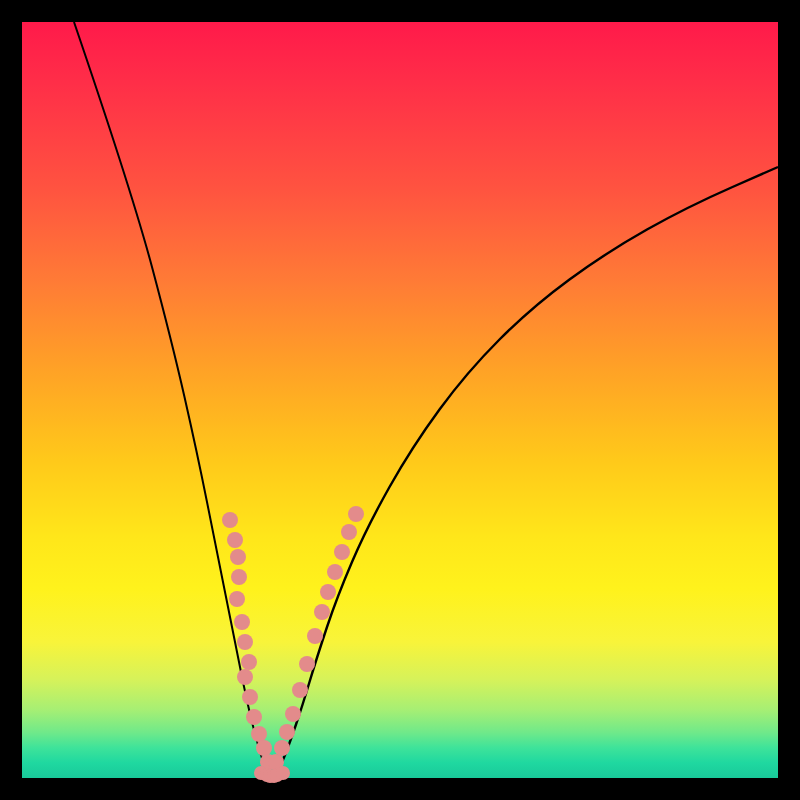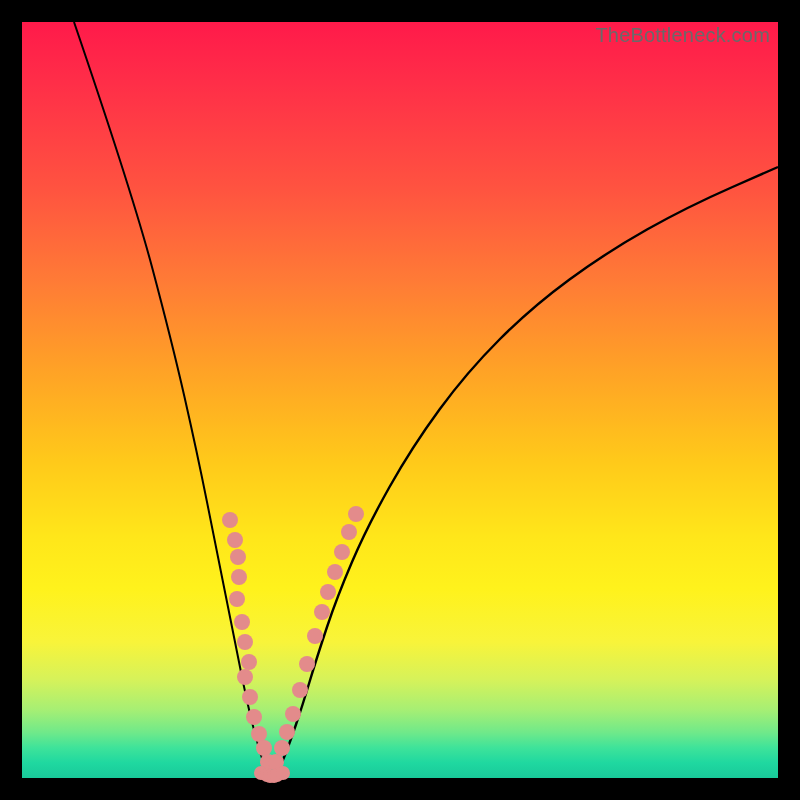--- a/index.html
+++ b/index.html
@@ -63,21 +63,20 @@
   }
   .marker {
     fill: #e38b8b;
     stroke: none;
   }
 </style>
 </head>
 <body>
 
 <div class="frame">
-  <div class="watermark">TheBottleneck.com</div>
   <svg class="plot" viewBox="0 0 756 756">
     <path id="left-curve" class="curve" d="M 52 0 Q 110 170 130 245 Q 150 320 162.5 375 Q 175 430 185 480 Q 195 530 203.5 572.5 Q 212 615 218.5 647.5 Q 225 680 230 700 Q 235 720 239 733 Q 243 746 246.5 750 Q 250 754 250 754"></path>
     <path id="right-curve" class="curve right" d="M 250 754 Q 258 746 263 733 Q 268 720 274 702.5 Q 280 685 287.5 660 Q 295 635 305 605 Q 315 575 330 540 Q 345 505 367.5 465 Q 390 425 417.5 387.5 Q 445 350 477.5 317.5 Q 510 285 547.5 257.5 Q 585 230 625 207.5 Q 665 185 710.5 165 Q 756 145 756 145"></path>
     <g id="markers-left">
         <circle cx="208" cy="498" r="8" class="marker"></circle>
         <circle cx="213" cy="518" r="8" class="marker"></circle>
         <circle cx="216" cy="535" r="8" class="marker"></circle>
         <circle cx="217" cy="555" r="8" class="marker"></circle>
         <circle cx="215" cy="577" r="8" class="marker"></circle>
         <circle cx="220" cy="600" r="8" class="marker"></circle>

